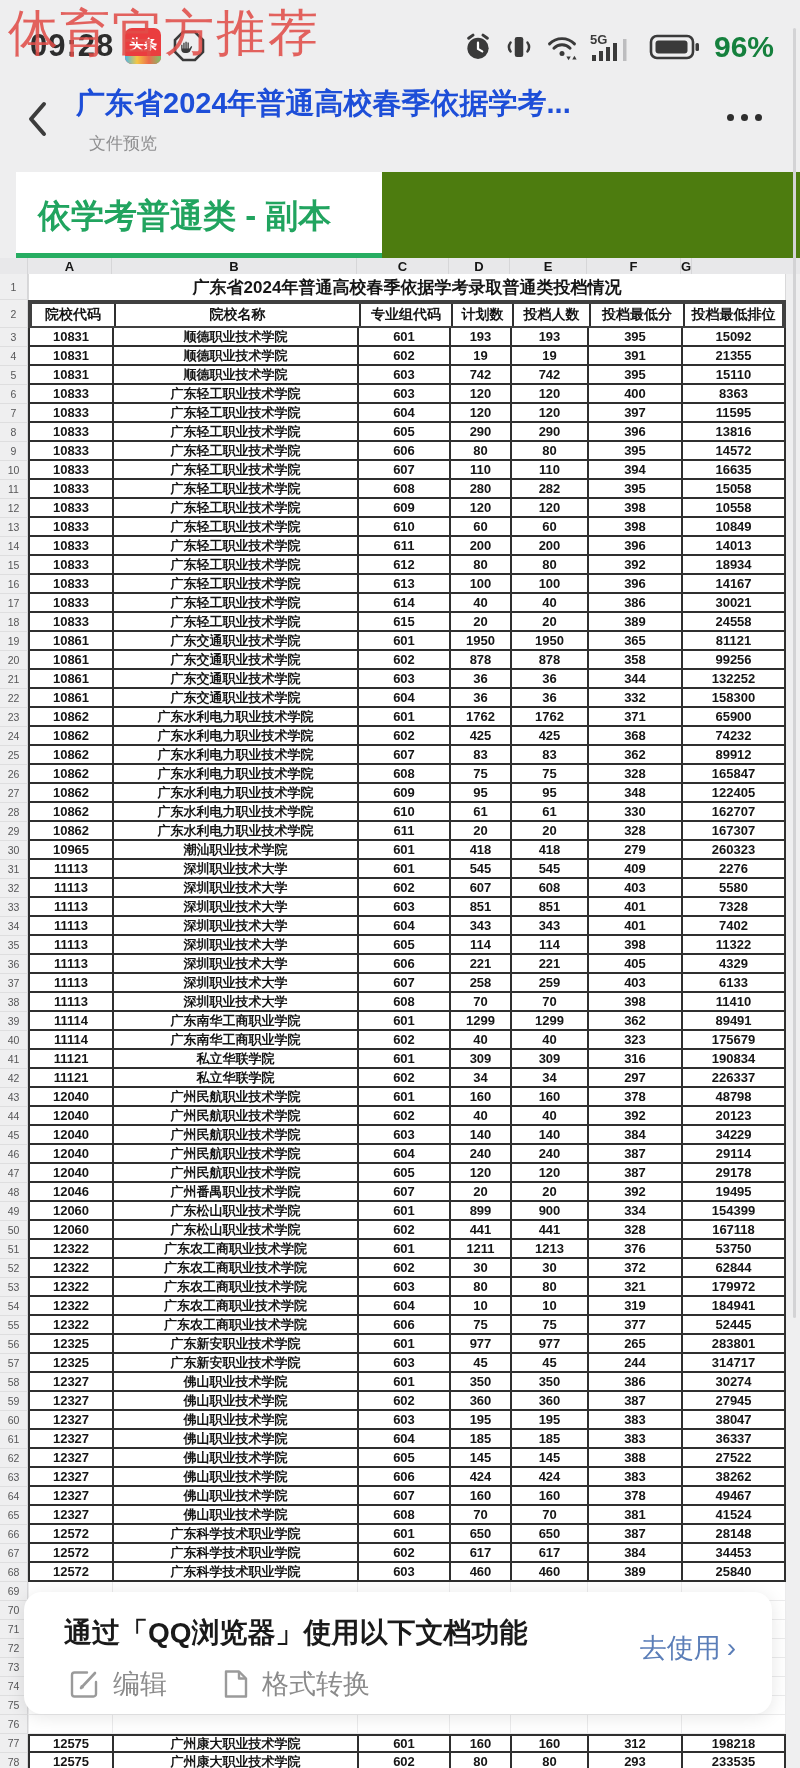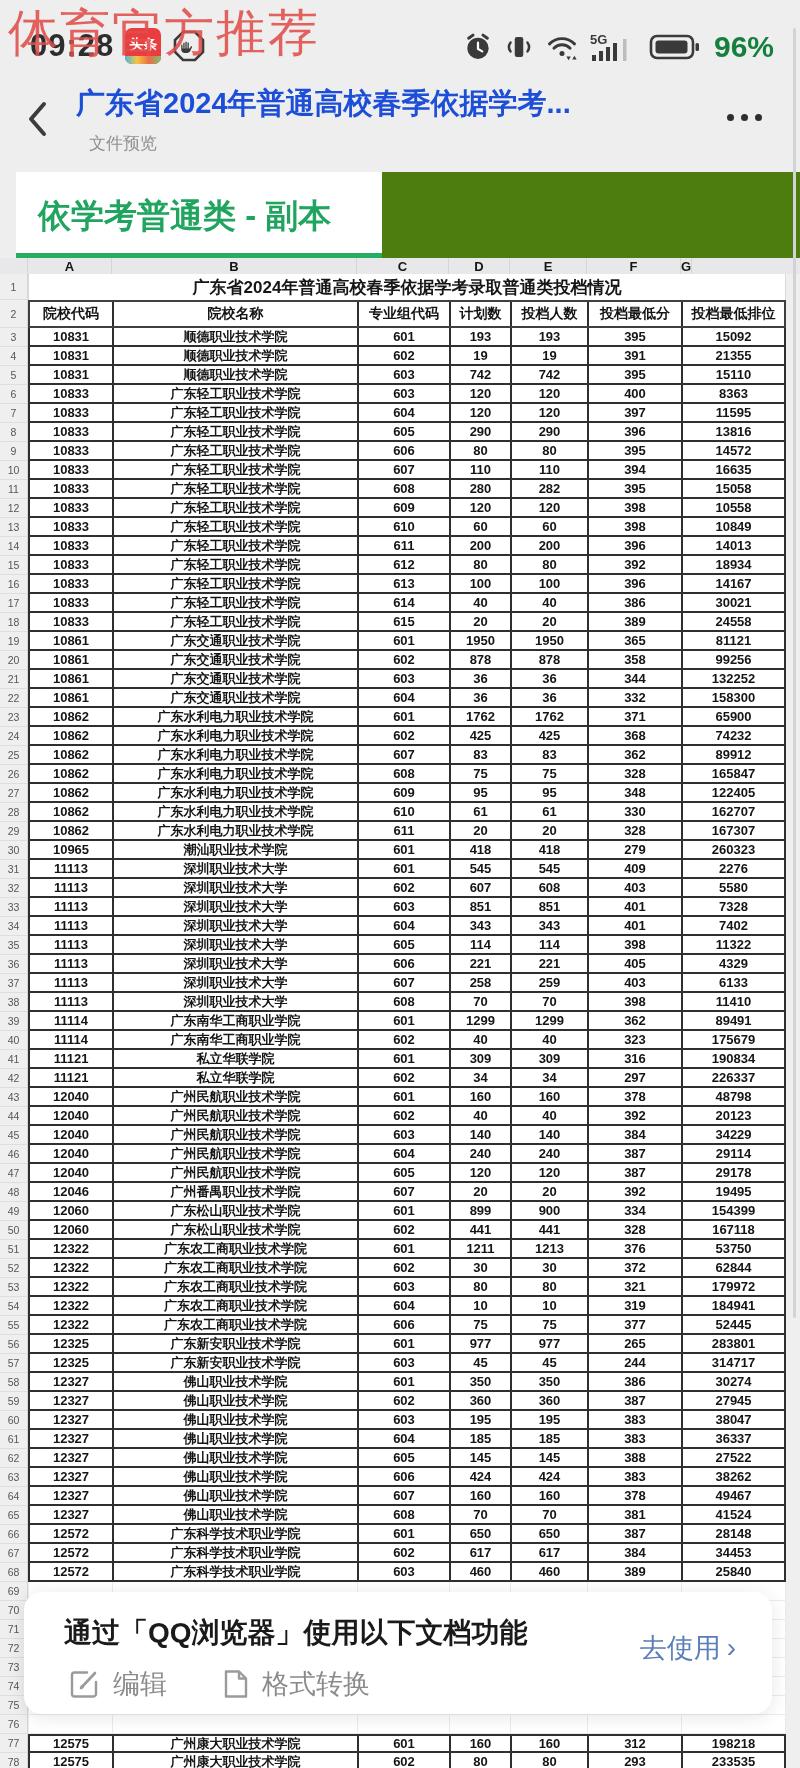--- a/index.html
+++ b/index.html
@@ -43,21 +43,21 @@
   .letters-row .fill { flex:1; border:none; }
 
   .gutter-col { position:absolute; left:0; top:16px; width:28px; }
   .g-cell { width:28px; height:19px; background:#efeff0; border-right:1px solid #d6d6d8; border-bottom:1px solid #dededf;
     font-size:10.5px; color:#565657; display:flex; align-items:center; justify-content:center; }
   .g-r1 { height:26px; } .g-r2 { height:28px; }
 
   .grid-col { position:absolute; left:28px; top:16px; width:758px; }
   .row1 { width:758px; height:26px; background:#fff; border-left:1px solid #d9d9da; border-right:1px solid #d9d9da;
     display:flex; align-items:center; justify-content:center; font-size:17px; font-weight:700; color:#161616; }
-  .row2 { display:flex; width:758px; height:28px; border:2px solid #404040; border-bottom-width:2px; background:#fff; }
+  .row2 { display:flex; width:758px; height:28px; border:4px solid #404040; border-bottom-width:2px; background:#fff; }
   .row2 .hcell { display:flex; align-items:center; justify-content:center; font-size:14px; font-weight:700; color:#141414; border-right:2px solid #2f2f2f; }
   .row2 .hcell:last-child { border-right:none; flex:1; }
 
   .t-row { display:flex; width:758px; height:19px; background:#fff; }
   .t-row.dark { border-left:2px solid #2f2f2f; border-right:2px solid #2f2f2f; border-bottom:2px solid #2f2f2f; }
   .t-row.dark .cell { border-right:2px solid #2f2f2f; }
   .t-row.light { border-left:1px solid #ebebec; border-right:1px solid #ebebec; border-bottom:1px solid #ebebec; }
   .t-row.light .cell { border-right:1px solid #ebebec; }
   .t-row .cell:last-child { border-right:none; flex:1; }
   .t-row.top-dark { border-top:2px solid #2f2f2f; }

